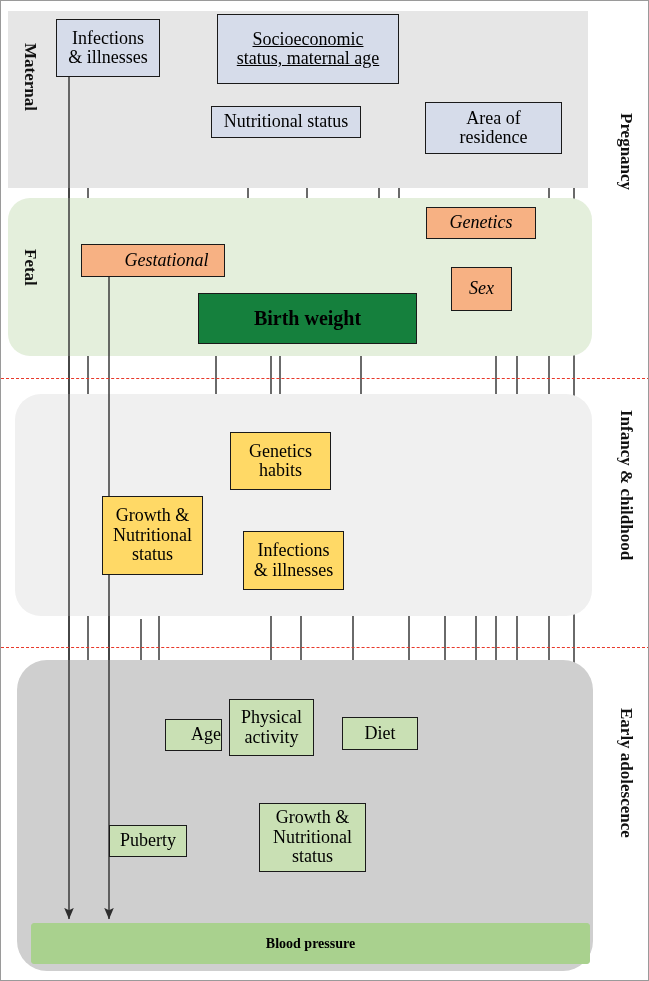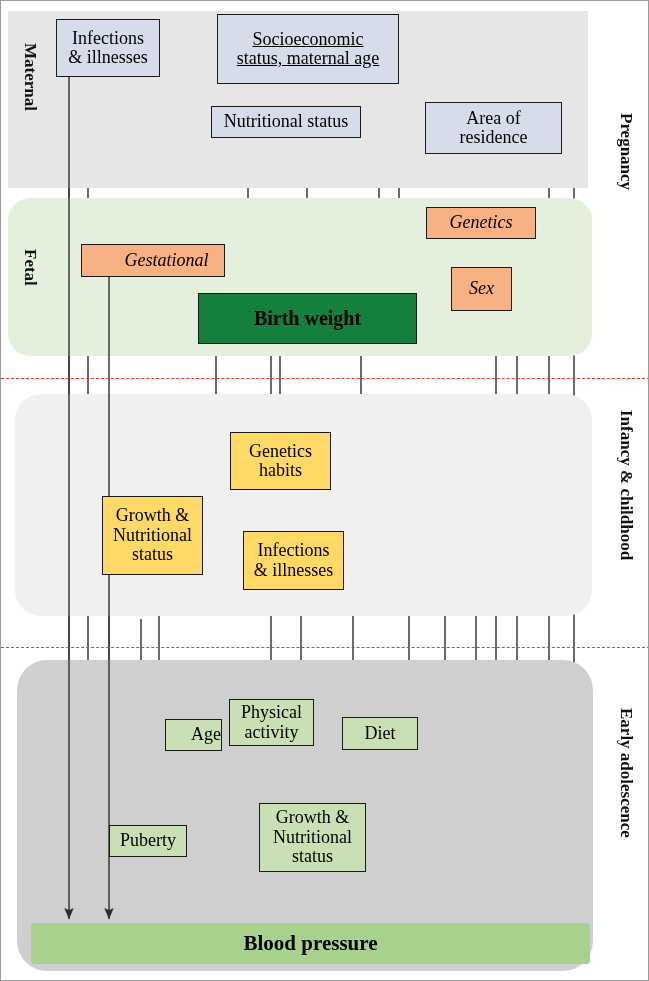--- a/index.html
+++ b/index.html
@@ -9,21 +9,21 @@
   svg{position:absolute;left:0;top:0;}
   .node{position:absolute;box-sizing:border-box;border:1.6px solid #1a1a1a;
         display:flex;align-items:center;justify-content:center;text-align:center;
         font-family:"Liberation Serif",serif;line-height:1.08;color:#000;
         font-size:18px;z-index:6;}
   .n-blue{background:#d6dcea;}
   .n-orange{background:#f7b183;font-style:italic;}
   .n-yellow{background:#ffd966;}
   .n-green{background:#c9e0b4;}
   .n-bw{background:#15803d;font-weight:bold;font-size:20px;}
-  .n-bp{background:#a9d18e;font-weight:bold;font-size:21px;border:1px solid #a9d18e;border-radius:3px;}
+  .n-bp{background:#a9d18e;font-weight:bold;font-size:14px;border:1px solid #a9d18e;border-radius:3px;}
   .band{position:absolute;z-index:1;}
   .vlabel{position:absolute;font-family:"Liberation Serif",serif;font-weight:bold;
           color:#111;white-space:nowrap;z-index:8;
           writing-mode:vertical-rl;text-orientation:mixed;}
   .lbl-left{font-size:17px;}
   .lbl-right{font-size:17px;}
 </style>
 </head>
 <body>
 
@@ -226,21 +226,21 @@
     <span>
       <span>Infections</span><br>
       <span>&amp; illnesses</span>
     </span>
   </div>
 
   <div class="node n-green" style="left:164px;top:718px;width:57px;height:32px;justify-content:flex-end;">
     <span>Age</span>
   </div>
 
-  <div class="node n-green" style="left:228px;top:698px;width:85px;height:47px;">
+  <div class="node n-green" style="left:228px;top:698px;width:85px;height:57px;">
     <span>
       <span>Physical</span><br>
       <span>activity</span>
     </span>
   </div>
 
   <div class="node n-green" style="left:341px;top:716px;width:76px;height:33px;">
     <span>Diet</span>
   </div>
 

